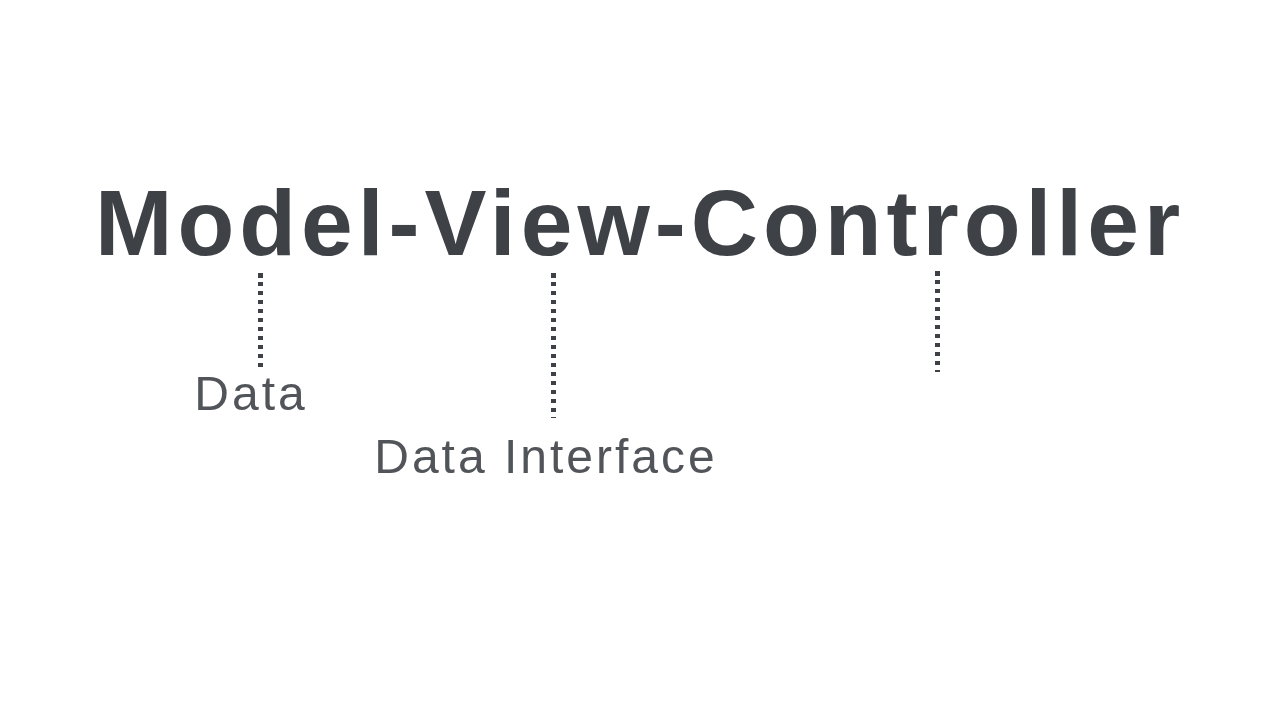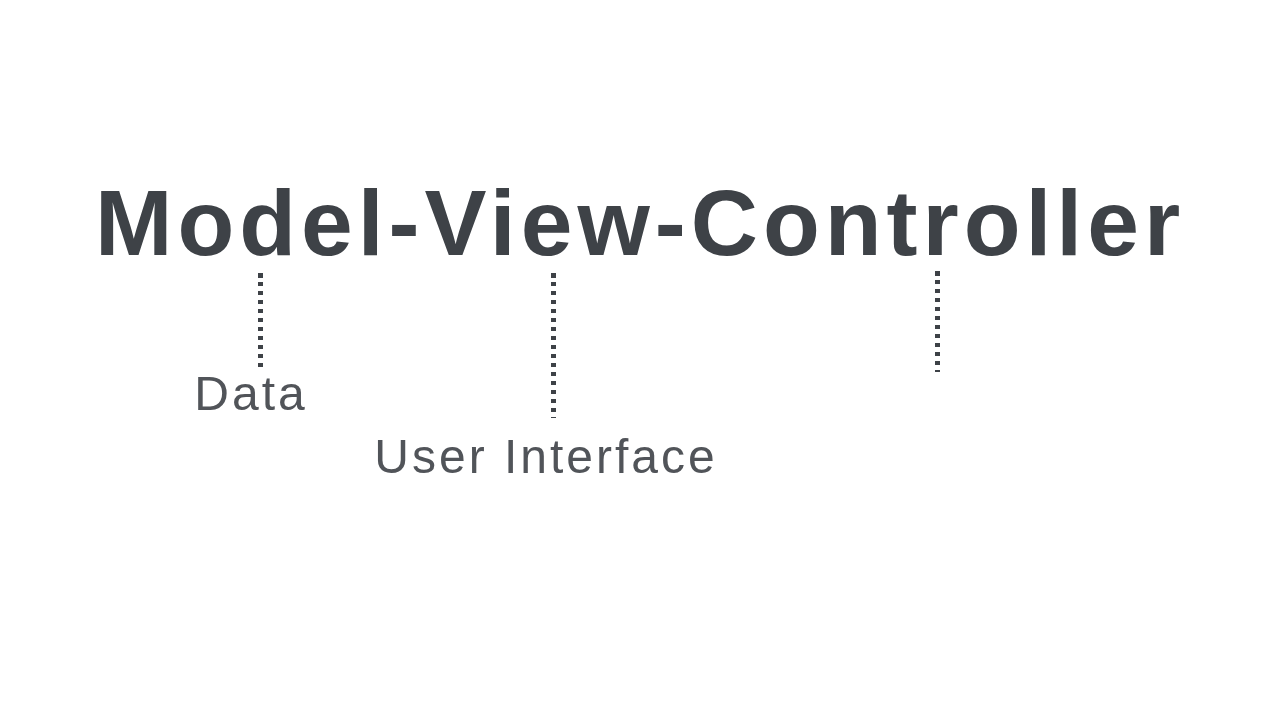--- a/index.html
+++ b/index.html
@@ -61,15 +61,15 @@
 
 <div class="canvas">
 
   <div class="title">Model-View-Controller</div>
 
   <div class="connector model"></div>
   <div class="connector view"></div>
   <div class="connector controller"></div>
 
   <div class="label model">Data</div>
-  <div class="label view">User Interface</div>
+  <div class="label view">Data Interface</div>
 
 </div>
 
 </body></html>

